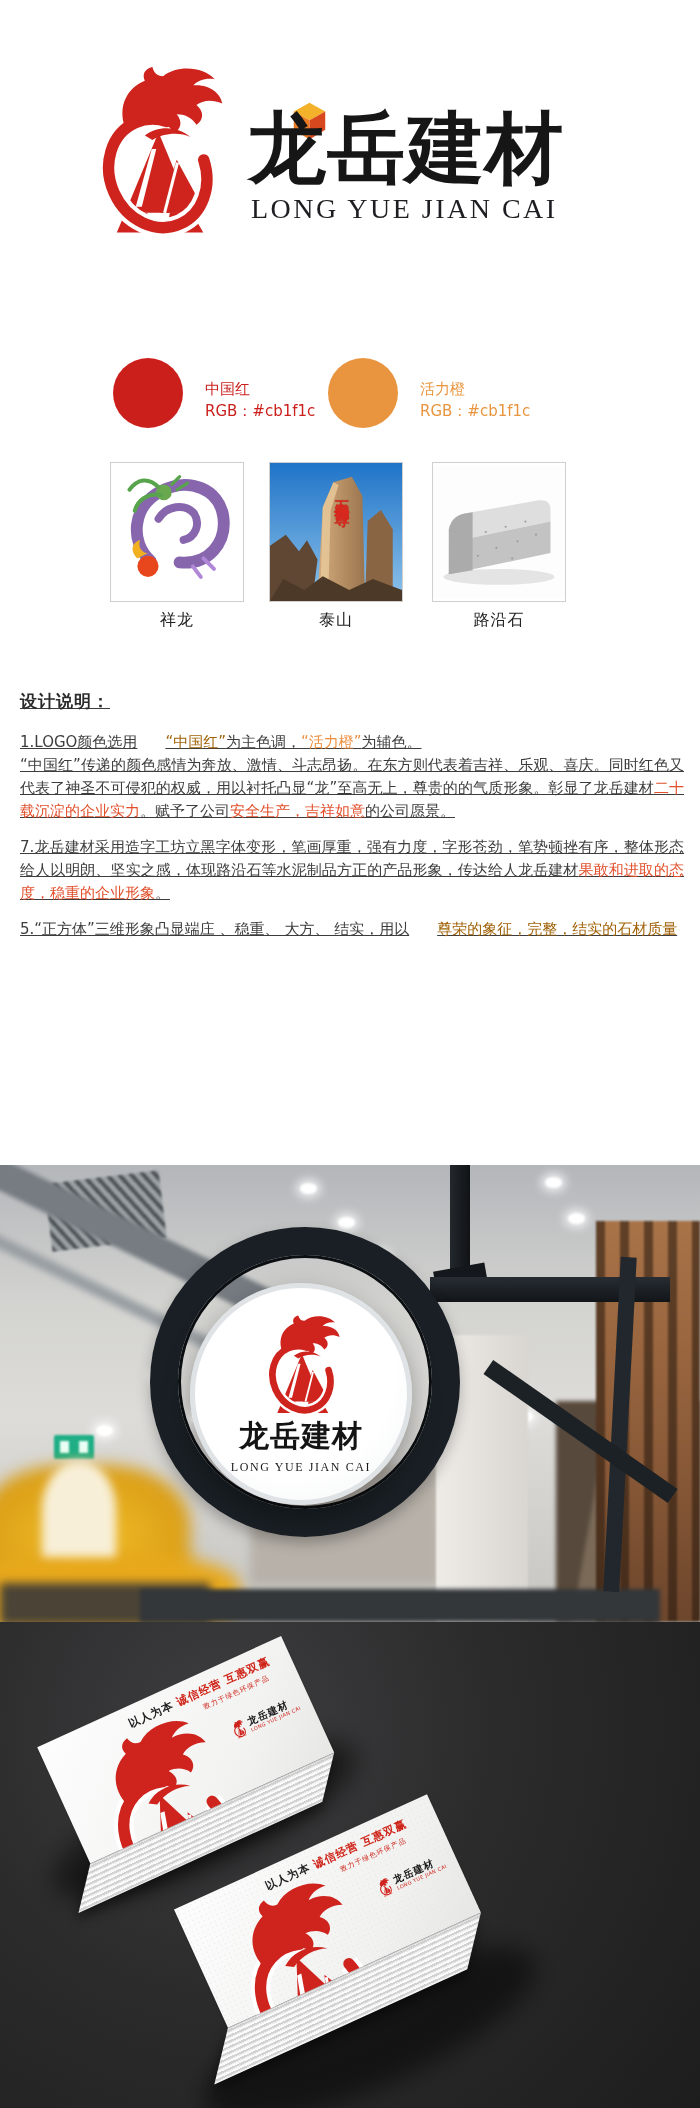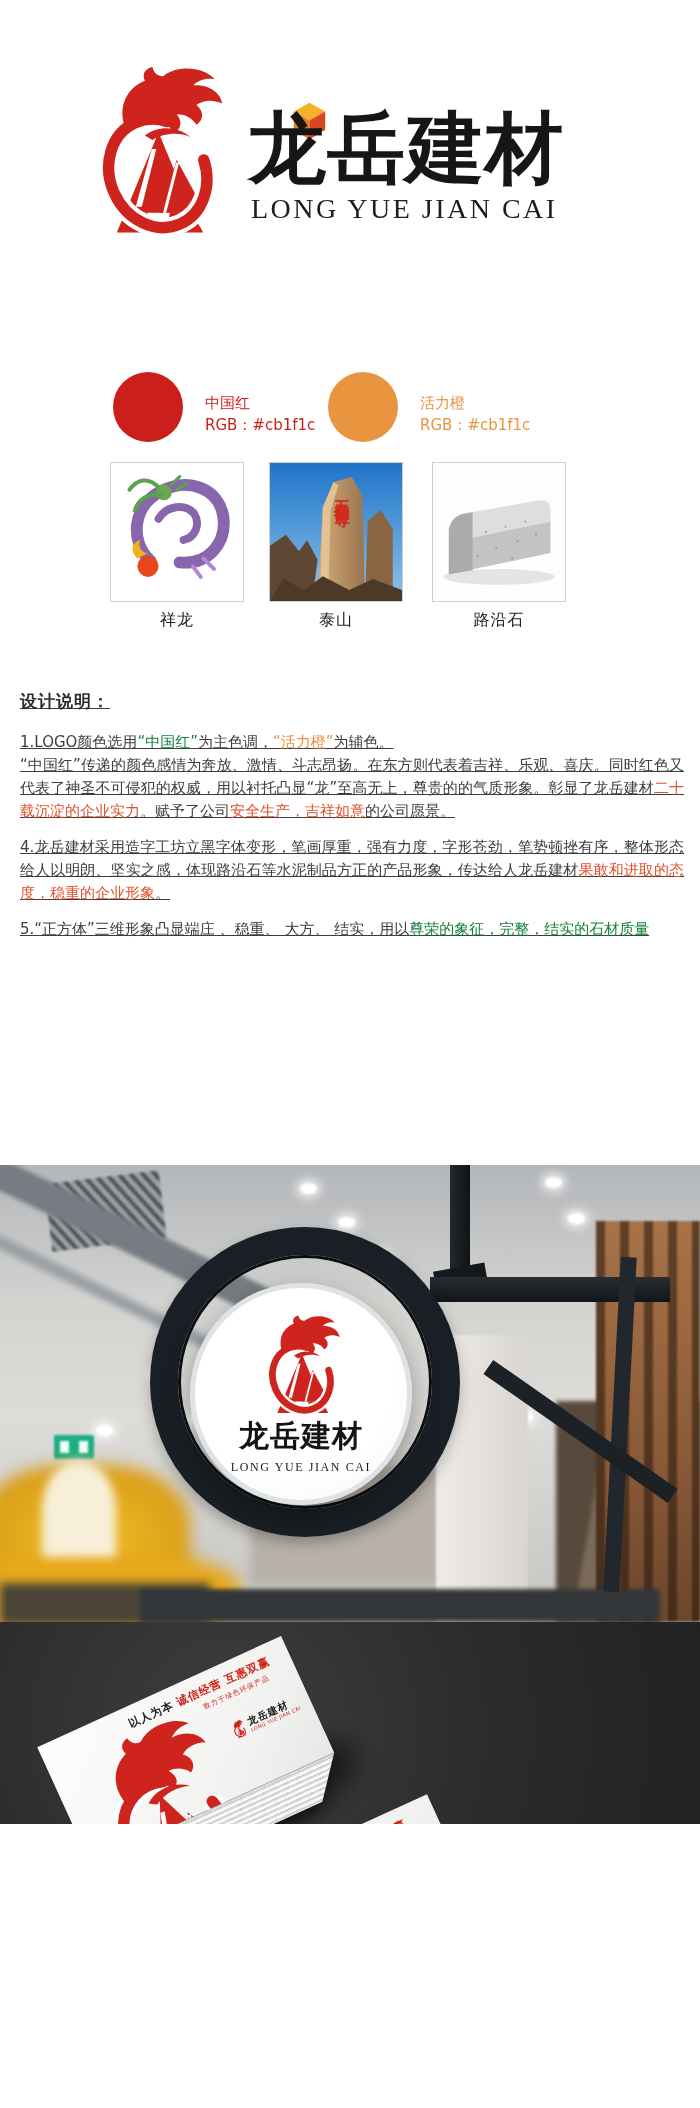--- a/index.html
+++ b/index.html
@@ -1,31 +1,31 @@
 <!DOCTYPE html>
 <html><head>
 <meta charset="utf-8">
 <style>
   html,body{margin:0;padding:0;background:#ffffff;}
   body{font-family:"DejaVu Sans","Liberation Sans",sans-serif;}
-  .page{position:relative;width:700px;height:1824px;background:#fff;overflow:hidden;}
+  .page{position:relative;width:700px;height:2108px;background:#fff;overflow:hidden;}
   svg{display:block;}
 
   
   .brand-header{position:absolute;left:0;top:0;width:700px;height:250px;}
   .mark-header{position:absolute;left:76px;top:58px;width:162px;height:176px;}
   .cube-header{position:absolute;left:292px;top:99px;width:35px;height:44px;}
   .brand-cn{position:absolute;left:248px;top:106px;margin:0;font-size:78px;line-height:1.1;
     font-weight:bold;color:#161616;letter-spacing:1px;white-space:nowrap;}
   .brand-en{position:absolute;left:251px;top:193px;font-family:"Liberation Serif","DejaVu Serif",serif;
     font-size:28px;letter-spacing:2.5px;color:#1e1e22;white-space:nowrap;}
 
   
   .swatches{position:absolute;left:0;top:348px;width:700px;height:100px;}
-  .swatch{position:absolute;top:16px;height:92px;}
+  .swatch{position:absolute;top:2px;height:92px;}
   .swatch.s0{left:113px;}
   .swatch.s1{left:328px;}
   .dot{display:block;width:70px;height:70px;border-radius:50%;margin-top:8px;}
   .swatch-label{position:absolute;left:92px;top:28px;font-size:15px;line-height:22px;white-space:nowrap;}
 
   
   .refs{position:absolute;left:0;top:462px;width:700px;height:175px;}
   .ref{position:absolute;top:0;margin:0;width:134px;}
   .ref.r0{left:110px;}
   .ref.r1{left:269px;}
@@ -34,21 +34,21 @@
   .ref-img svg{width:100%;height:100%;}
   .ref figcaption{text-align:center;font-size:16px;color:#222;margin-top:8px;letter-spacing:1px;}
   .taishan-text{position:absolute;left:62px;top:26px;writing-mode:vertical-rl;color:#d8281e;
     font-weight:bold;font-size:15px;letter-spacing:3px;text-shadow:0 0 1px rgba(120,40,20,.5);}
 
   
   .design{position:absolute;left:20px;top:690px;width:664px;color:#3d3d3d;text-decoration:underline;}
   .design h2{margin:0 0 18px 0;font-size:17px;color:#2b2b2b;letter-spacing:1px;}
   .para{margin:0 0 13px 0;font-size:15px;line-height:23px;text-align:justify;}
   .para.tight{margin-bottom:0;}
-  .c-r{color:#15803d;}
+  .c-r{color:#a16207;margin-left:28px;}
   .c-e{color:#e2502b;}
   .c-o{color:#ed8f3e;}
 
   
   .photo{position:absolute;left:0;width:700px;overflow:hidden;}
   .photo1{top:1165px;height:457px;background:linear-gradient(180deg,#b3b6ba 0%,#d3d3d0 30%,#dddcd9 55%,#c6c5c1 100%);}
   .blur1{filter:blur(1px);}  .blur2{filter:blur(2px);}  .blur3{filter:blur(3px);}
   .blur5{filter:blur(5px);}  .blur8{filter:blur(8px);}
   .p1el{position:absolute;}
   .vent{left:48px;top:12px;width:115px;height:68px;transform:rotate(-7deg);
@@ -248,21 +248,21 @@
         <div class="taishan-text">五嶽獨尊</div>
       </div>
       <figcaption>泰山</figcaption>
     </figure>
   </section>
 
   <section class="design">
     <h2>设计说明：</h2>
     <p class="para tight"><span>1.LOGO颜色选用</span><span class="c-r">“中国红”</span><span>为主色调，</span><span class="c-o">“活力橙”</span><span>为辅色。</span></p>
     <p class="para"><span>“中国红”传递的颜色感情为奔放、激情、斗志昂扬。在东方则代表着吉祥、乐观、喜庆。同时红色又代表了神圣不可侵犯的权威，用以衬托凸显“龙”至高无上，尊贵的的气质形象。彰显了龙岳建材</span><span class="c-e">二十载沉淀的企业实力</span><span>。赋予了公司</span><span class="c-e">安全生产，吉祥如意</span><span>的公司愿景。</span></p>
-    <p class="para"><span>4.龙岳建材采用造字工坊立黑字体变形，笔画厚重，强有力度，字形苍劲，笔势顿挫有序，整体形态给人以明朗、坚实之感，体现路沿石等水泥制品方正的产品形象，传达给人龙岳建材</span><span class="c-e">果敢和进取的态度，稳重的企业形象</span><span>。</span></p>
+    <p class="para"><span>7.龙岳建材采用造字工坊立黑字体变形，笔画厚重，强有力度，字形苍劲，笔势顿挫有序，整体形态给人以明朗、坚实之感，体现路沿石等水泥制品方正的产品形象，传达给人龙岳建材</span><span class="c-e">果敢和进取的态度，稳重的企业形象</span><span>。</span></p>
     <p class="para"><span>5.“正方体”三维形象凸显端庄 、稳重、 大方、 结实，用以</span><span class="c-r">尊荣的象征，完整，结实的石材质量</span></p>
   </section>
 
   <section class="photo photo1">
     <div class="p1el vent blur1"></div>
     <div class="p1el beamA blur2"></div>
     <div class="p1el beamB blur3"></div>
 
     <span class="light" style="left:300px;top:18px"></span>
     <span class="light" style="left:338px;top:52px"></span>

